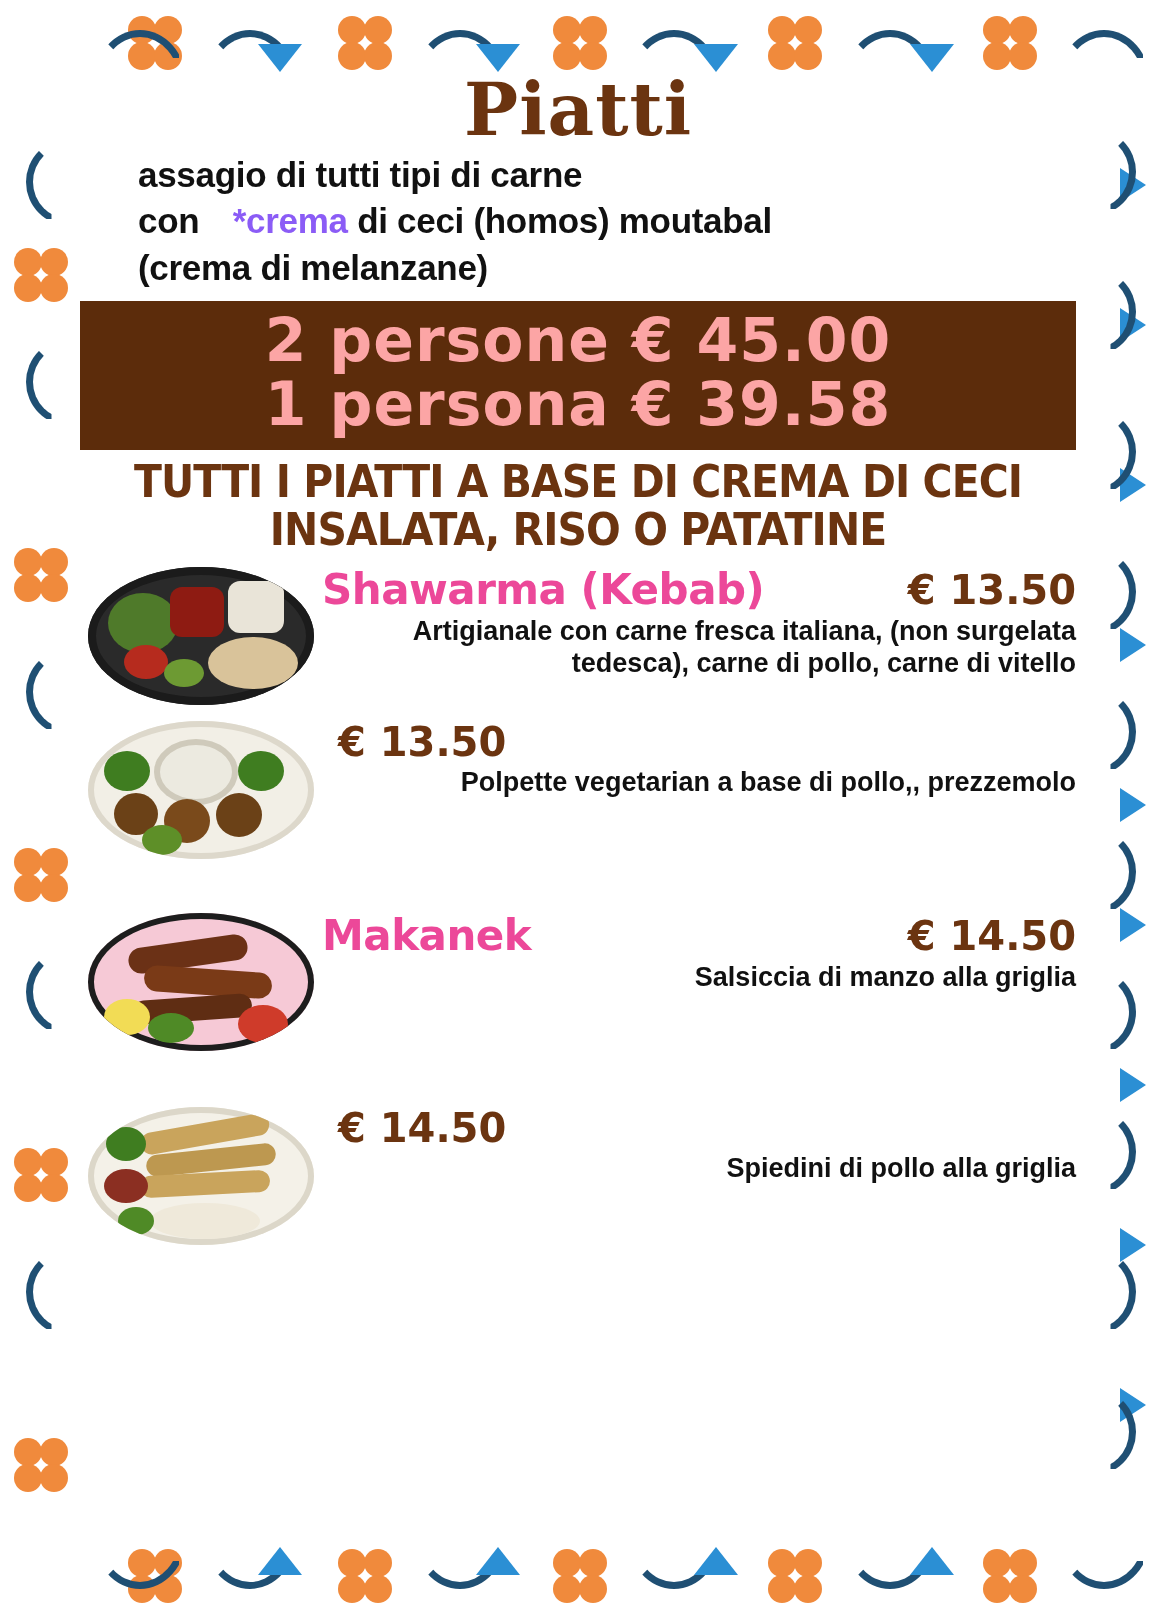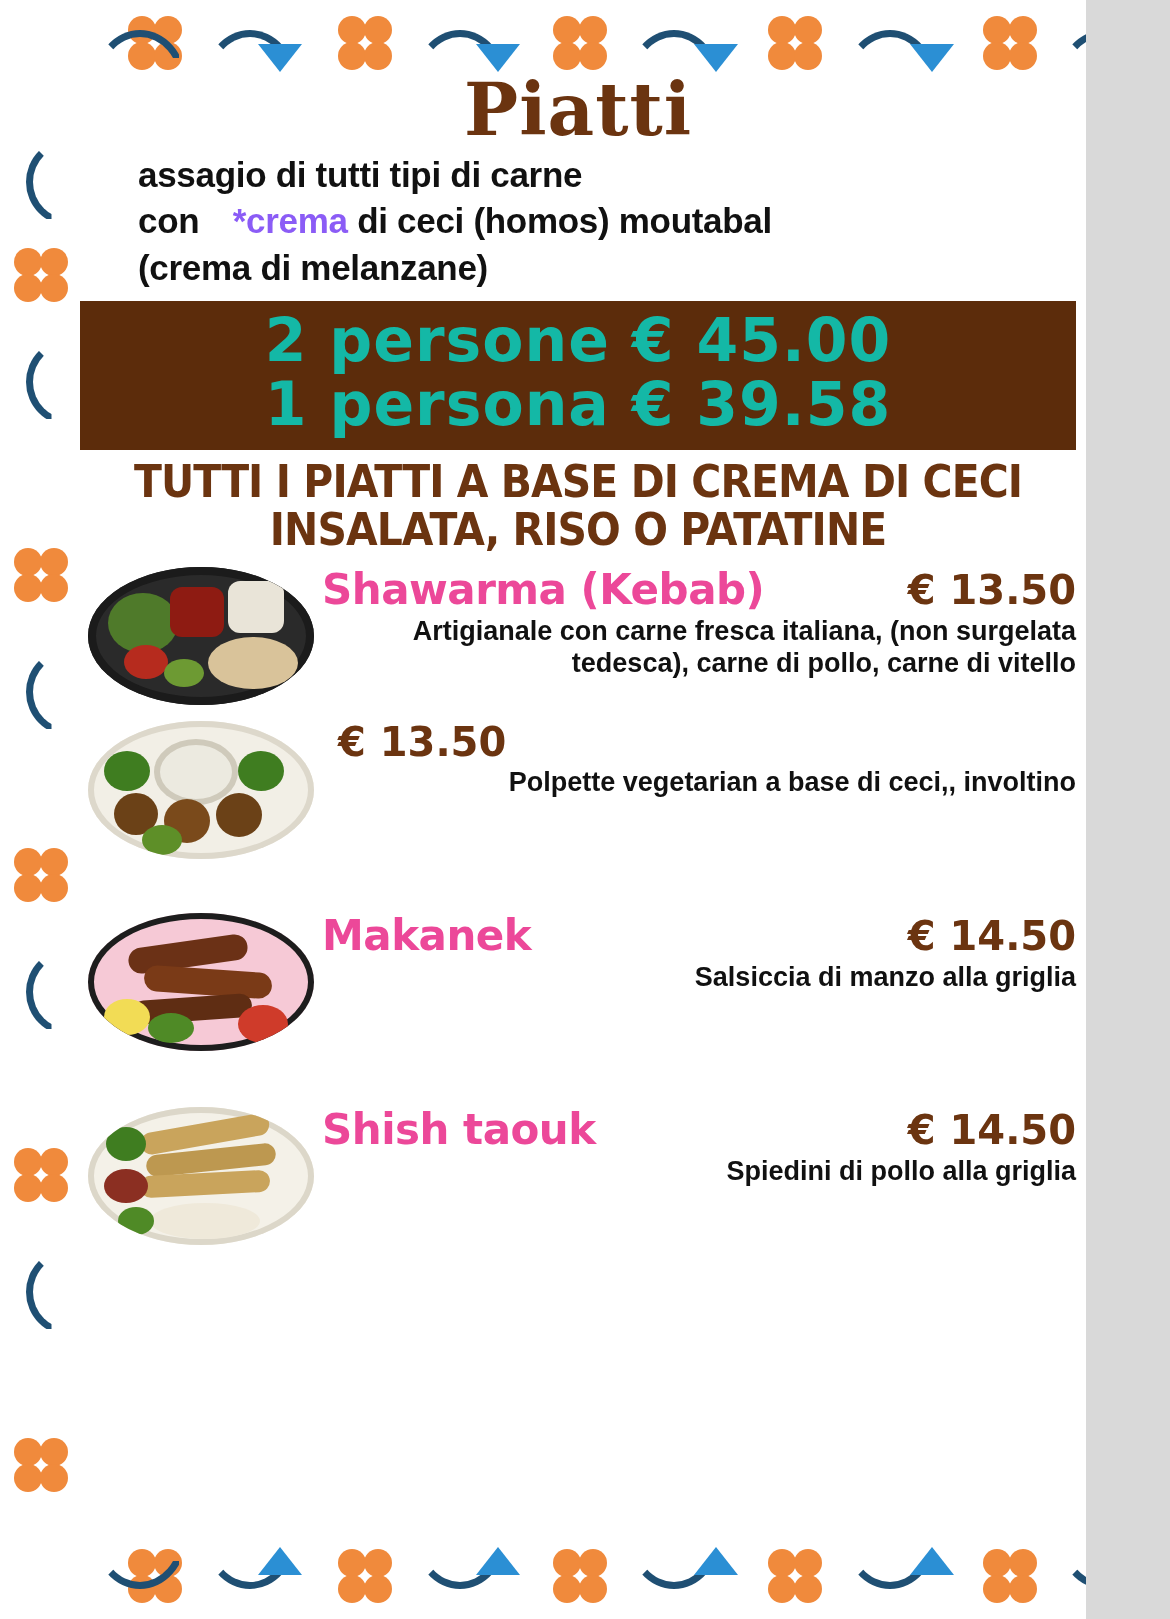--- a/index.html
+++ b/index.html
@@ -5,21 +5,21 @@
   html, body {
     margin: 0;
     padding: 0;
     background: #d9d9d9;
   }
   body {
     font-family: "Liberation Sans", sans-serif;
   }
   .page {
     position: relative;
-    width: 1086px;
+    width: 1170px;
     height: 1619px;
     background: #ffffff;
     overflow: hidden;
     box-sizing: border-box;
   }
 
   
   .border-frame {
     position: absolute;
     left: 8px; top: 8px;
@@ -124,21 +124,21 @@
     font-weight: bold;
     color: #111111;
     line-height: 1.33;
     padding-left: 58px;
     letter-spacing: -0.3px;
   }
   .intro .accent { color: #8b5cf6; margin-left: 24px; }
 
   .price-band {
     background: #5c2c0b;
-    color: #14b8a6;
+    color: #fca5a5;
     margin-top: 10px;
     padding: 8px 0 14px 0;
     width: 996px;
     box-sizing: border-box;
   }
   .price-line {
     font-family: "DejaVu Sans", sans-serif;
     font-weight: bold;
     font-size: 60px;
     text-align: center;
@@ -426,21 +426,21 @@
             <div class="blob" style="left:26px;top:72px;width:44px;height:42px;background:#6b4117;"></div>
             <div class="blob" style="left:76px;top:78px;width:46px;height:44px;background:#7a4a1b;"></div>
             <div class="blob" style="left:128px;top:72px;width:46px;height:44px;background:#6b4117;"></div>
             <div class="blob" style="left:54px;top:104px;width:40px;height:30px;background:#5e8f28;"></div>
           </div>
         </div>
         <div class="item-body">
           <div class="item-row">
             <span class="item-price">€ 13.50</span>
           </div>
-          <div class="item-desc">Polpette vegetarian a base di ceci,, involtino</div>
+          <div class="item-desc">Polpette vegetarian a base di pollo,, prezzemolo</div>
         </div>
       </div>
 
       <div class="item" style="margin-top:42px;">
         <div class="thumb">
           <div class="plate" style="background:#f6c9d6;box-shadow:inset 0 0 0 6px #1d1d1d;">
             <div class="blob" style="left:40px;top:28px;width:120px;height:26px;background:#6b3116;border-radius:14px;transform:rotate(-8deg);"></div>
             <div class="blob" style="left:56px;top:56px;width:128px;height:26px;background:#7a3a17;border-radius:14px;transform:rotate(4deg);"></div>
             <div class="blob" style="left:44px;top:84px;width:120px;height:24px;background:#5f2d13;border-radius:14px;transform:rotate(-4deg);"></div>
             <div class="blob" style="left:16px;top:86px;width:46px;height:36px;background:#f2dc55;"></div>
@@ -464,21 +464,20 @@
             <div class="blob" style="left:58px;top:42px;width:130px;height:22px;background:#bd9850;border-radius:12px;transform:rotate(-6deg);"></div>
             <div class="blob" style="left:52px;top:66px;width:130px;height:22px;background:#c9a45c;border-radius:12px;transform:rotate(-3deg);"></div>
             <div class="blob" style="left:18px;top:20px;width:40px;height:34px;background:#3f7d20;"></div>
             <div class="blob" style="left:16px;top:62px;width:44px;height:34px;background:#8b2f22;"></div>
             <div class="blob" style="left:62px;top:96px;width:110px;height:36px;background:#efe9da;"></div>
             <div class="blob" style="left:30px;top:100px;width:36px;height:28px;background:#4f8a26;"></div>
           </div>
         </div>
         <div class="item-body">
           <div class="item-row">
-            <span class="item-name">Shish taouk</span>
             <span class="item-price">€ 14.50</span>
           </div>
           <div class="item-desc">Spiedini di pollo alla griglia</div>
         </div>
       </div>
 
     </div>
   </div>
 </div>
 

